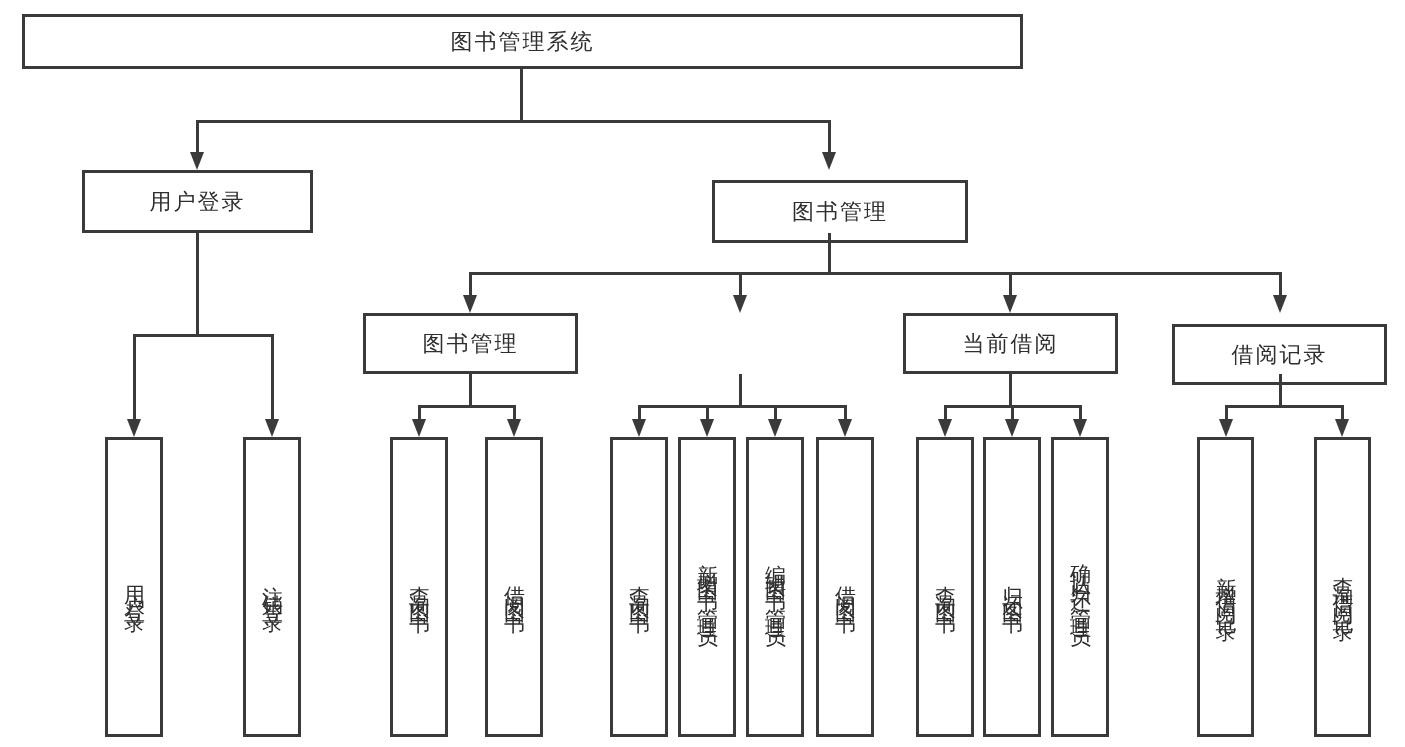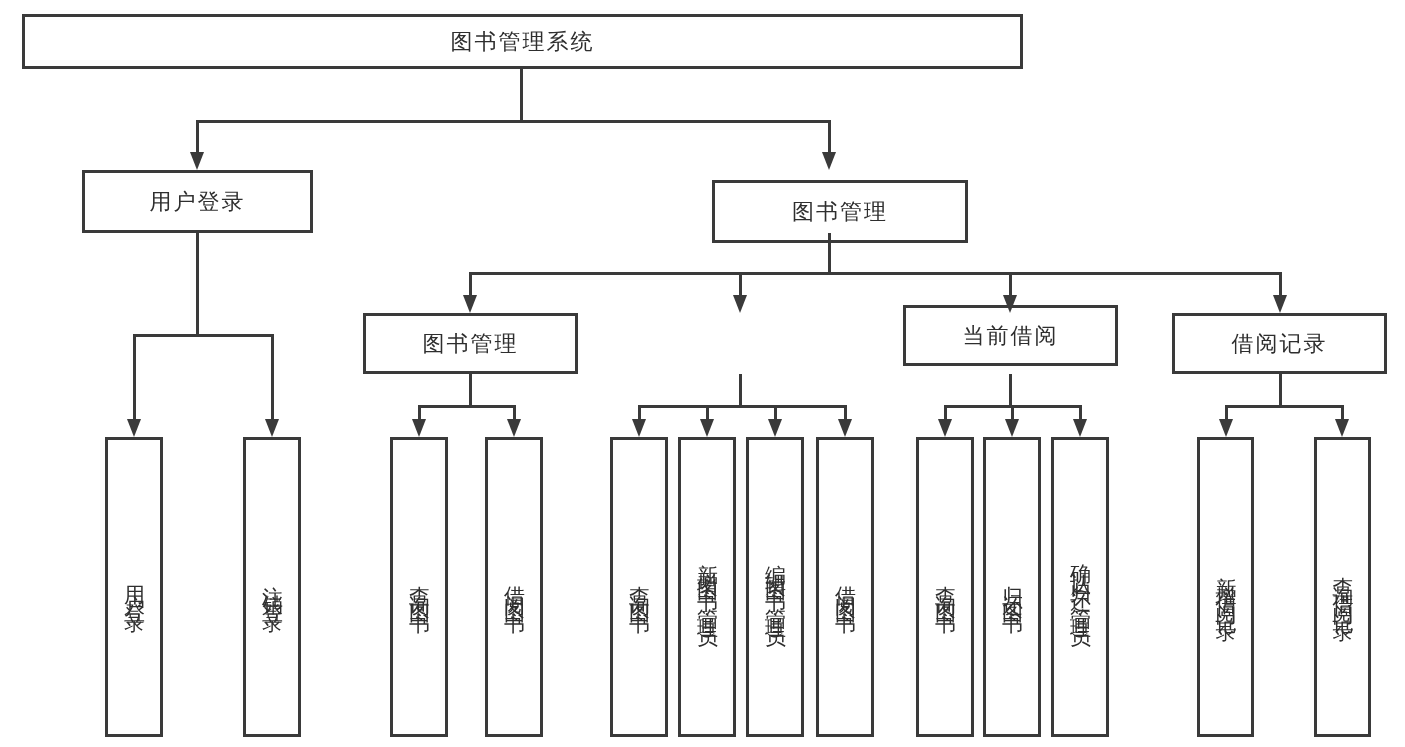--- a/index.html
+++ b/index.html
@@ -57,24 +57,24 @@
   <div class="box h" style="left:82px;top:170px;width:231px;height:63px">
     <span class="lbl">用户登录</span>
   </div>
   <div class="box h" style="left:712px;top:180px;width:256px;height:63px">
     <span class="lbl">图书管理</span>
   </div>
 
   <div class="box h" style="left:363px;top:313px;width:215px;height:61px">
     <span class="lbl">图书管理</span>
   </div>
-  <div class="box h" style="left:903px;top:305px;width:215px;height:61px">
+  <div class="box h" style="left:903px;top:313px;width:215px;height:61px">
     <span class="lbl">当前借阅</span>
   </div>
-  <div class="box h" style="left:1172px;top:313px;width:215px;height:61px">
+  <div class="box h" style="left:1172px;top:324px;width:215px;height:61px">
     <span class="lbl">借阅记录</span>
   </div>
 
   <div class="box v" style="left:105px;top:437px;width:58px;height:300px">
     <span class="lbl">用户登录</span>
   </div>
   <div class="box v" style="left:243px;top:437px;width:58px;height:300px">
     <span class="lbl">注销登录</span>
   </div>
 

